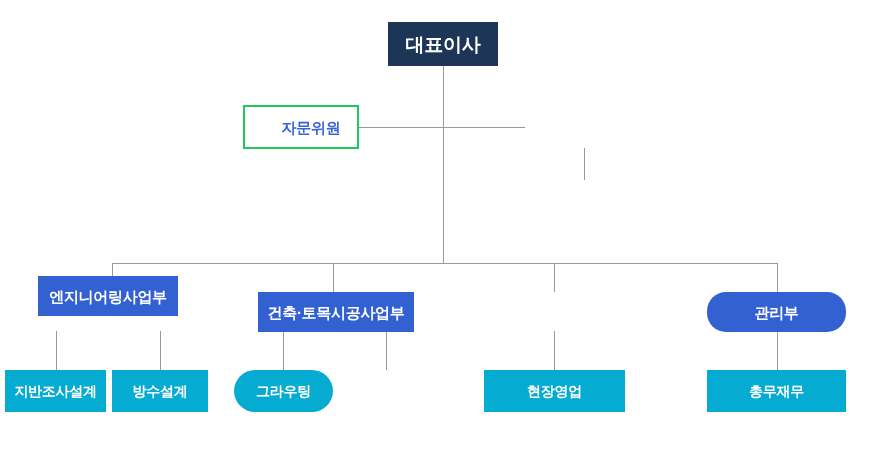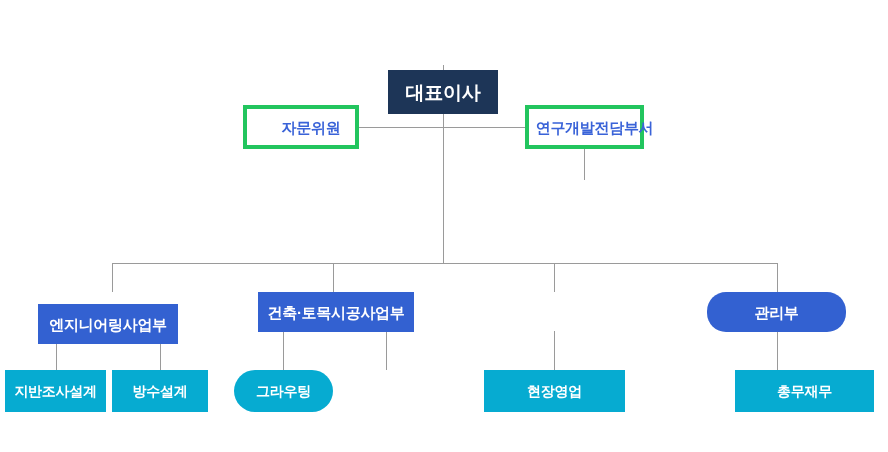--- a/index.html
+++ b/index.html
@@ -30,21 +30,21 @@
     line-height: 1;
     z-index: 3;
   }
   .node.ceo {
     background: #1d3557;
     color: #ffffff;
     font-size: 19px;
   }
   .node.outline {
     background: #ffffff;
-    border: 4px solid #22c55e;
+    border: 2px solid #22c55e;
     color: #3a63d8;
     font-size: 15px;
     padding-left: 20px;
   }
   .node.division {
     background: #3361d1;
     color: #ffffff;
     font-size: 15px;
   }
   .node.team {
@@ -81,32 +81,31 @@
   <div class="conn v" style="left:56px; top:331px; height:39px;"></div>
   <div class="conn v" style="left:160px; top:331px; height:39px;"></div>
 
   <div class="conn v" style="left:283px; top:331px; height:39px;"></div>
   <div class="conn v" style="left:386px; top:331px; height:39px;"></div>
 
   <div class="conn v" style="left:554px; top:331px; height:39px;"></div>
 
   <div class="conn v" style="left:777px; top:331px; height:39px;"></div>
 
-  <div class="node ceo" style="left:388px; top:22px; width:110px; height:44px;margin-top:48px;">대표이사</div>
+  <div class="node ceo" style="left:388px; top:22px; width:110px; height:44px;">대표이사</div>
 
   <div class="node outline" style="left:243px; top:105px; width:116px; height:44px;">자문위원</div>
 
-  <div class="node outline" style="left:525px; top:105px; width:119px; height:44px;">연구개발전담부서</div>
 
 
-  <div class="node division" style="left:38px; top:304px; width:140px; height:40px;">엔지니어링사업부</div>
+  <div class="node division" style="left:38px; top:276px; width:140px; height:40px;">엔지니어링사업부</div>
   <div class="node team" style="left:5px; top:370px; width:101px; height:42px;">지반조사설계</div>
   <div class="node team" style="left:112px; top:370px; width:96px; height:42px;">방수설계</div>
 
   <div class="node division" style="left:258px; top:292px; width:156px; height:40px;">건축·토목시공사업부</div>
   <div class="node team" style="left:234px; top:370px; width:99px; height:42px;border-radius:21px;">그라우팅</div>
 
   <div class="node team" style="left:484px; top:370px; width:141px; height:42px;">현장영업</div>
 
   <div class="node division" style="left:707px; top:292px; width:139px; height:40px;border-radius:19px;">관리부</div>
-  <div class="node team" style="left:707px; top:370px; width:139px; height:42px;margin-left:28px;">총무재무</div>
+  <div class="node team" style="left:707px; top:370px; width:139px; height:42px;">총무재무</div>
 
 </div>
 
 </body></html>

